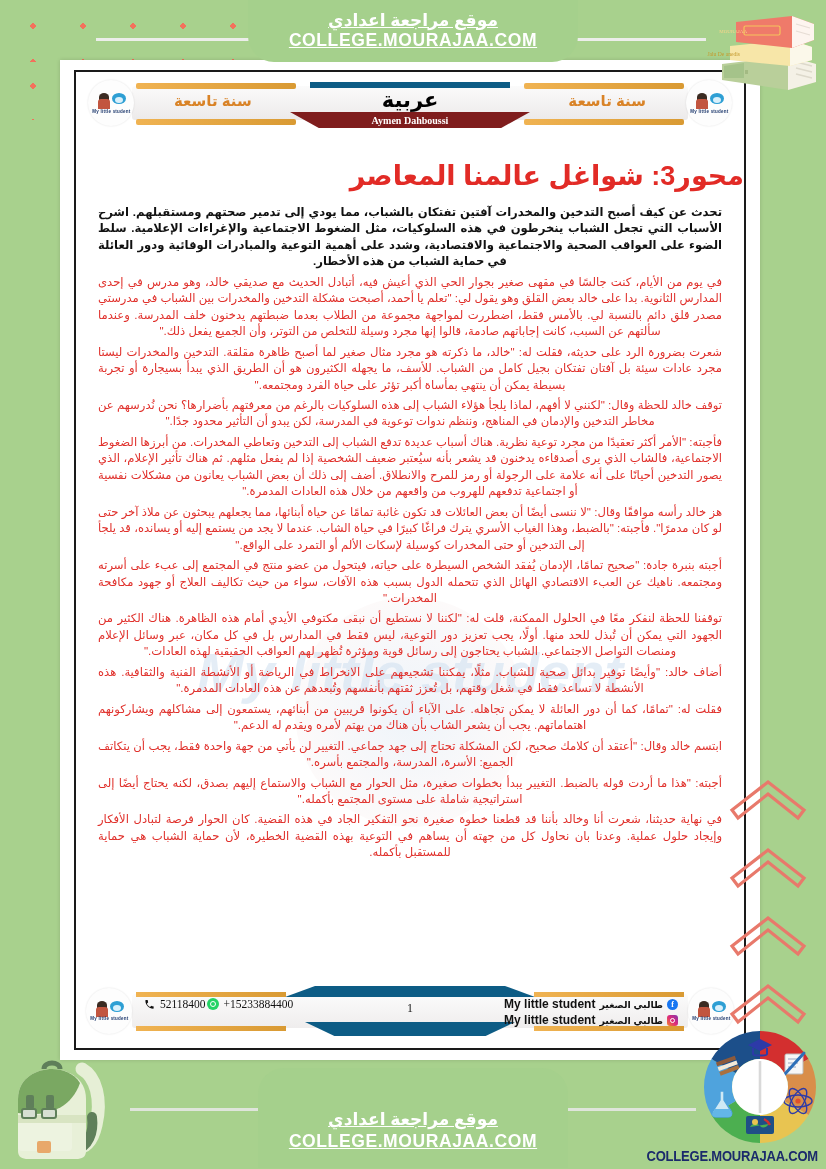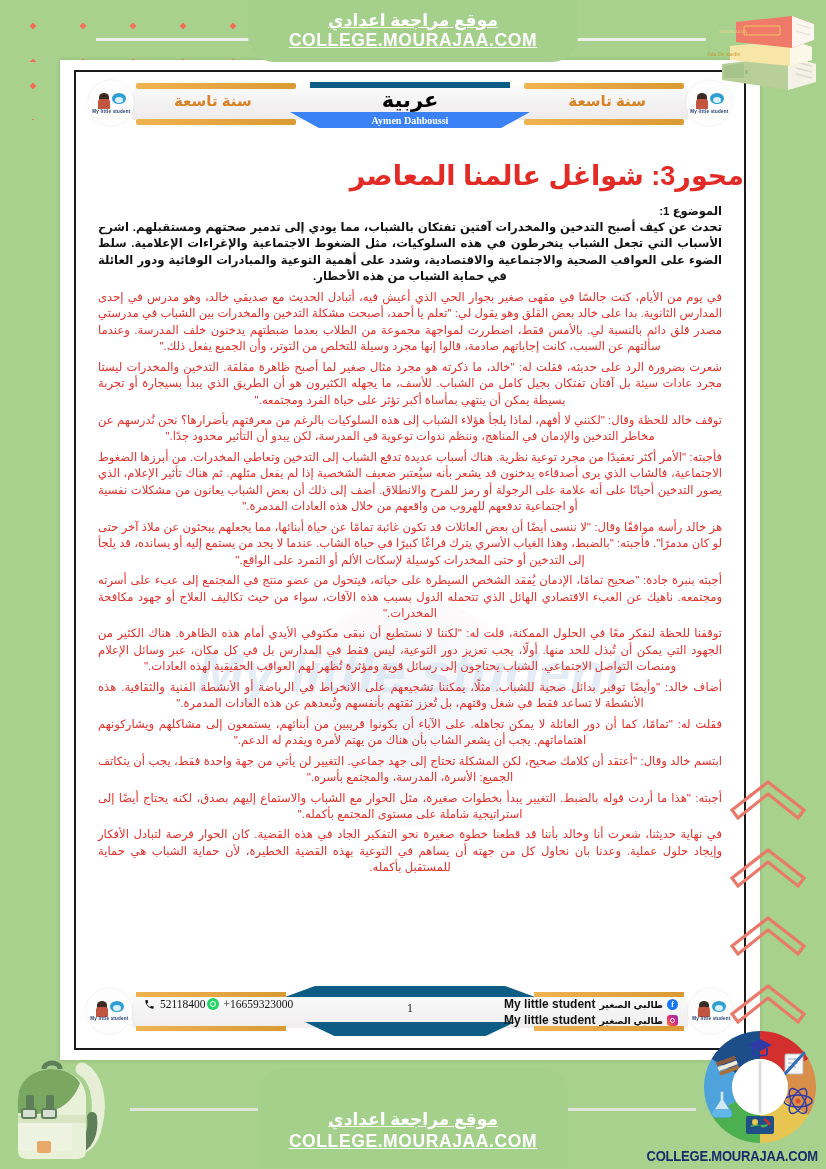--- a/index.html
+++ b/index.html
@@ -221,21 +221,21 @@
     left: 50%; transform: translateX(-50%);
     top: 4px;
     width: 200px; height: 6px;
     background: #0d5c85;
   }
   .dh-blue-bot {
     position: absolute;
     left: 50%; transform: translateX(-50%);
     top: 34px;
     width: 240px; height: 16px;
-    background: #3b82f6;
+    background: #7f1d1d;
     clip-path: polygon(0 0, 100% 0, 88% 100%, 12% 100%);
     display: flex;
     align-items: center;
     justify-content: center;
   }
   .dh-author {
     font-size: 10px;
     font-weight: 700;
     color: #ffffff;
     direction: ltr;
@@ -638,21 +638,20 @@
           <span class="kid-a"></span>
             <span class="kid-b"></span>
         </span>
         <span class="av-cap">My little student</span>
       </div>
     </div>
 
     <div class="main-title">محور3: شواغل عالمنا المعاصر</div>
 
     <div class="body-wrap">
-      <div class="lbl-topic">الموضوع 1:</div>
       <div id="paras">
           <p class="para black">تحدث عن كيف أصبح التدخين والمخدرات آفتين تفتكان بالشباب، مما يودي إلى تدمير صحتهم ومستقبلهم. اشرح الأسباب التي تجعل الشباب ينخرطون في هذه السلوكيات، مثل الضغوط الاجتماعية والإغراءات الإعلامية. سلط الضوء على العواقب الصحية والاجتماعية والاقتصادية، وشدد على أهمية التوعية والمبادرات الوقائية ودور العائلة في حماية الشباب من هذه الأخطار.</p>
           <p class="para red">في يوم من الأيام، كنت جالسًا في مقهى صغير بجوار الحي الذي أعيش فيه، أتبادل الحديث مع صديقي خالد، وهو مدرس في إحدى المدارس الثانوية. بدا على خالد بعض القلق وهو يقول لي: "تعلم يا أحمد، أصبحت مشكلة التدخين والمخدرات بين الشباب في مدرستي مصدر قلق دائم بالنسبة لي. بالأمس فقط، اضطررت لمواجهة مجموعة من الطلاب بعدما ضبطتهم يدخنون خلف المدرسة. وعندما سألتهم عن السبب، كانت إجاباتهم صادمة، قالوا إنها مجرد وسيلة للتخلص من التوتر، وأن الجميع يفعل ذلك."</p>
           <p class="para red">شعرت بضرورة الرد على حديثه، فقلت له: "خالد، ما ذكرته هو مجرد مثال صغير لما أصبح ظاهرة مقلقة. التدخين والمخدرات ليستا مجرد عادات سيئة بل آفتان تفتكان بجيل كامل من الشباب. للأسف، ما يجهله الكثيرون هو أن الطريق الذي يبدأ بسيجارة أو تجربة بسيطة يمكن أن ينتهي بمأساة أكبر تؤثر على حياة الفرد ومجتمعه."</p>
           <p class="para red">توقف خالد للحظة وقال: "لكنني لا أفهم، لماذا يلجأ هؤلاء الشباب إلى هذه السلوكيات بالرغم من معرفتهم بأضرارها؟ نحن نُدرسهم عن مخاطر التدخين والإدمان في المناهج، وننظم ندوات توعوية في المدرسة، لكن يبدو أن التأثير محدود جدًا."</p>
           <p class="para red">فأجبته: "الأمر أكثر تعقيدًا من مجرد توعية نظرية. هناك أسباب عديدة تدفع الشباب إلى التدخين وتعاطي المخدرات. من أبرزها الضغوط الاجتماعية، فالشاب الذي يرى أصدقاءه يدخنون قد يشعر بأنه سيُعتبر ضعيف الشخصية إذا لم يفعل مثلهم. ثم هناك تأثير الإعلام، الذي يصور التدخين أحيانًا على أنه علامة على الرجولة أو رمز للمرح والانطلاق. أضف إلى ذلك أن بعض الشباب يعانون من مشكلات نفسية أو اجتماعية تدفعهم للهروب من واقعهم من خلال هذه العادات المدمرة."</p>
           <p class="para red">هز خالد رأسه موافقًا وقال: "لا ننسى أيضًا أن بعض العائلات قد تكون غائبة تمامًا عن حياة أبنائها، مما يجعلهم يبحثون عن ملاذ آخر حتى لو كان مدمرًا". فأجبته: "بالضبط، وهذا الغياب الأسري يترك فراغًا كبيرًا في حياة الشاب. عندما لا يجد من يستمع إليه أو يسانده، قد يلجأ إلى التدخين أو حتى المخدرات كوسيلة لإسكات الألم أو التمرد على الواقع."</p>
           <p class="para red">أجبته بنبرة جادة: "صحيح تمامًا، الإدمان يُفقد الشخص السيطرة على حياته، فيتحول من عضو منتج في المجتمع إلى عبء على أسرته ومجتمعه. ناهيك عن العبء الاقتصادي الهائل الذي تتحمله الدول بسبب هذه الآفات، سواء من حيث تكاليف العلاج أو جهود مكافحة المخدرات."</p>
           <p class="para red">توقفنا للحظة لنفكر معًا في الحلول الممكنة، قلت له: "لكننا لا نستطيع أن نبقى مكتوفي الأيدي أمام هذه الظاهرة. هناك الكثير من الجهود التي يمكن أن تُبذل للحد منها. أولًا، يجب تعزيز دور التوعية، ليس فقط في المدارس بل في كل مكان، عبر وسائل الإعلام ومنصات التواصل الاجتماعي. الشباب يحتاجون إلى رسائل قوية ومؤثرة تُظهر لهم العواقب الحقيقية لهذه العادات."</p>
           <p class="para red">أضاف خالد: "وأيضًا توفير بدائل صحية للشباب. مثلًا، يمكننا تشجيعهم على الانخراط في الرياضة أو الأنشطة الفنية والثقافية. هذه الأنشطة لا تساعد فقط في شغل وقتهم، بل تُعزز ثقتهم بأنفسهم وتُبعدهم عن هذه العادات المدمرة."</p>
@@ -676,21 +675,21 @@
         <div class="ph-line">
           <span class="ic-phone">
             <svg viewBox="0 0 24 24" width="11" height="11" fill="currentColor" aria-hidden="true">
               <path d="M6.6 10.8c1.4 2.8 3.8 5.1 6.6 6.6l2.2-2.2c.3-.3.7-.4 1-.2 1.2.4 2.4.6 3.6.6.6 0 1 .4 1 1V20c0 .6-.4 1-1 1C11 21 3 13 3 3c0-.6.4-1 1-1h3.4c.6 0 1 .4 1 1 0 1.3.2 2.5.6 3.6.1.4 0 .8-.2 1l-2.2 2.2z"></path>
             </svg>
           </span>
           <span>52118400</span>
         </div>
         <div class="ph-line">
           <span class="ic-wa"></span>
-          <span>+16659323000</span>
+          <span>+15233884400</span>
         </div>
       </div>
 
       <div class="df-page-no">1</div>
 
       <div class="df-socials">
         <div class="soc-line">
           <span class="ic-fb">f</span>
           <span class="soc-ar">طالبي الصغير</span>
           <span class="soc-en">My little student</span>

